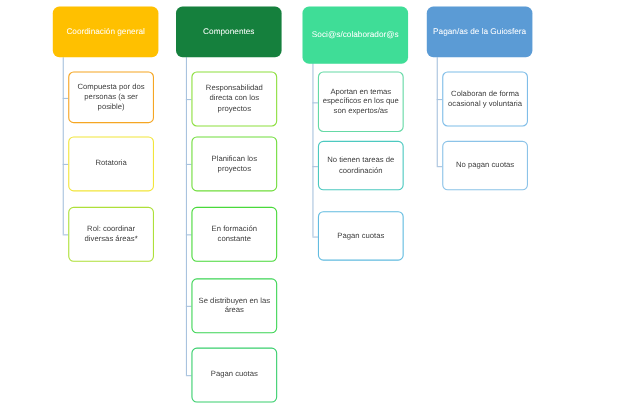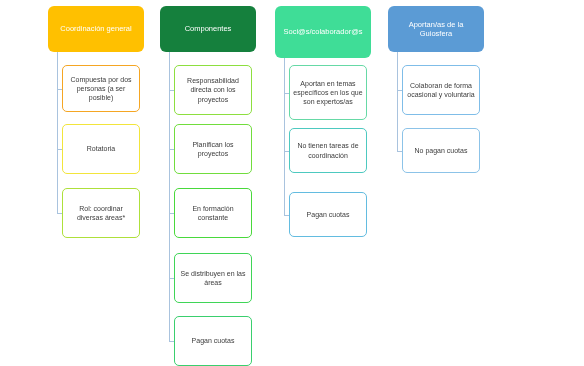--- a/index.html
+++ b/index.html
@@ -101,19 +101,19 @@
       <div class="col-header" style="position: absolute; left: 0px; top: 6px; height: 52px; background: rgb(63, 221, 151); color: rgb(255, 255, 255);">Soci@s/colaborador@s</div>
     </div>
     <div class="stub" style="left: 284px; top: 92.5px; width: 5px; background: rgb(169, 195, 222);"></div>
     <div class="child" style="left: 289px; top: 65px; width: 78px; height: 55px; border-color: rgb(102, 217, 166);">Aportan en temas específicos en los que son expertos/as</div>
     <div class="stub" style="left: 284px; top: 150.5px; width: 5px; background: rgb(169, 195, 222);"></div>
     <div class="child" style="left: 289px; top: 128px; width: 78px; height: 45px; border-color: rgb(77, 201, 192);">No tienen tareas de coordinación</div>
     <div class="stub" style="left: 284px; top: 214.5px; width: 5px; background: rgb(169, 195, 222);"></div>
     <div class="child" style="left: 289px; top: 192px; width: 78px; height: 45px; border-color: rgb(99, 188, 224);">Pagan cuotas</div>
     <div class="spine" style="left: 397px; top: 52px; height: 98.5px; background: rgb(169, 195, 222);"></div>
     <div class="column" style="left: 388px;">
-      <div class="col-header" style="position: absolute; left: 0px; top: 6px; height: 46px; background: rgb(91, 155, 213); color: rgb(255, 255, 255);">Aportan/as de la Guiosfera</div>
+      <div class="col-header" style="position: absolute; left: 0px; top: 6px; height: 46px; background: rgb(91, 155, 213); color: rgb(255, 255, 255);">Pagan/as de la Guiosfera</div>
     </div>
     <div class="stub" style="left: 397px; top: 90px; width: 5px; background: rgb(169, 195, 222);"></div>
     <div class="child" style="left: 402px; top: 65px; width: 78px; height: 50px; border-color: rgb(127, 189, 232);">Colaboran de forma ocasional y voluntaria</div>
     <div class="stub" style="left: 397px; top: 150.5px; width: 5px; background: rgb(169, 195, 222);"></div>
     <div class="child" style="left: 402px; top: 128px; width: 78px; height: 45px; border-color: rgb(140, 195, 232);">No pagan cuotas</div>
   </div>
 
 </body></html>

